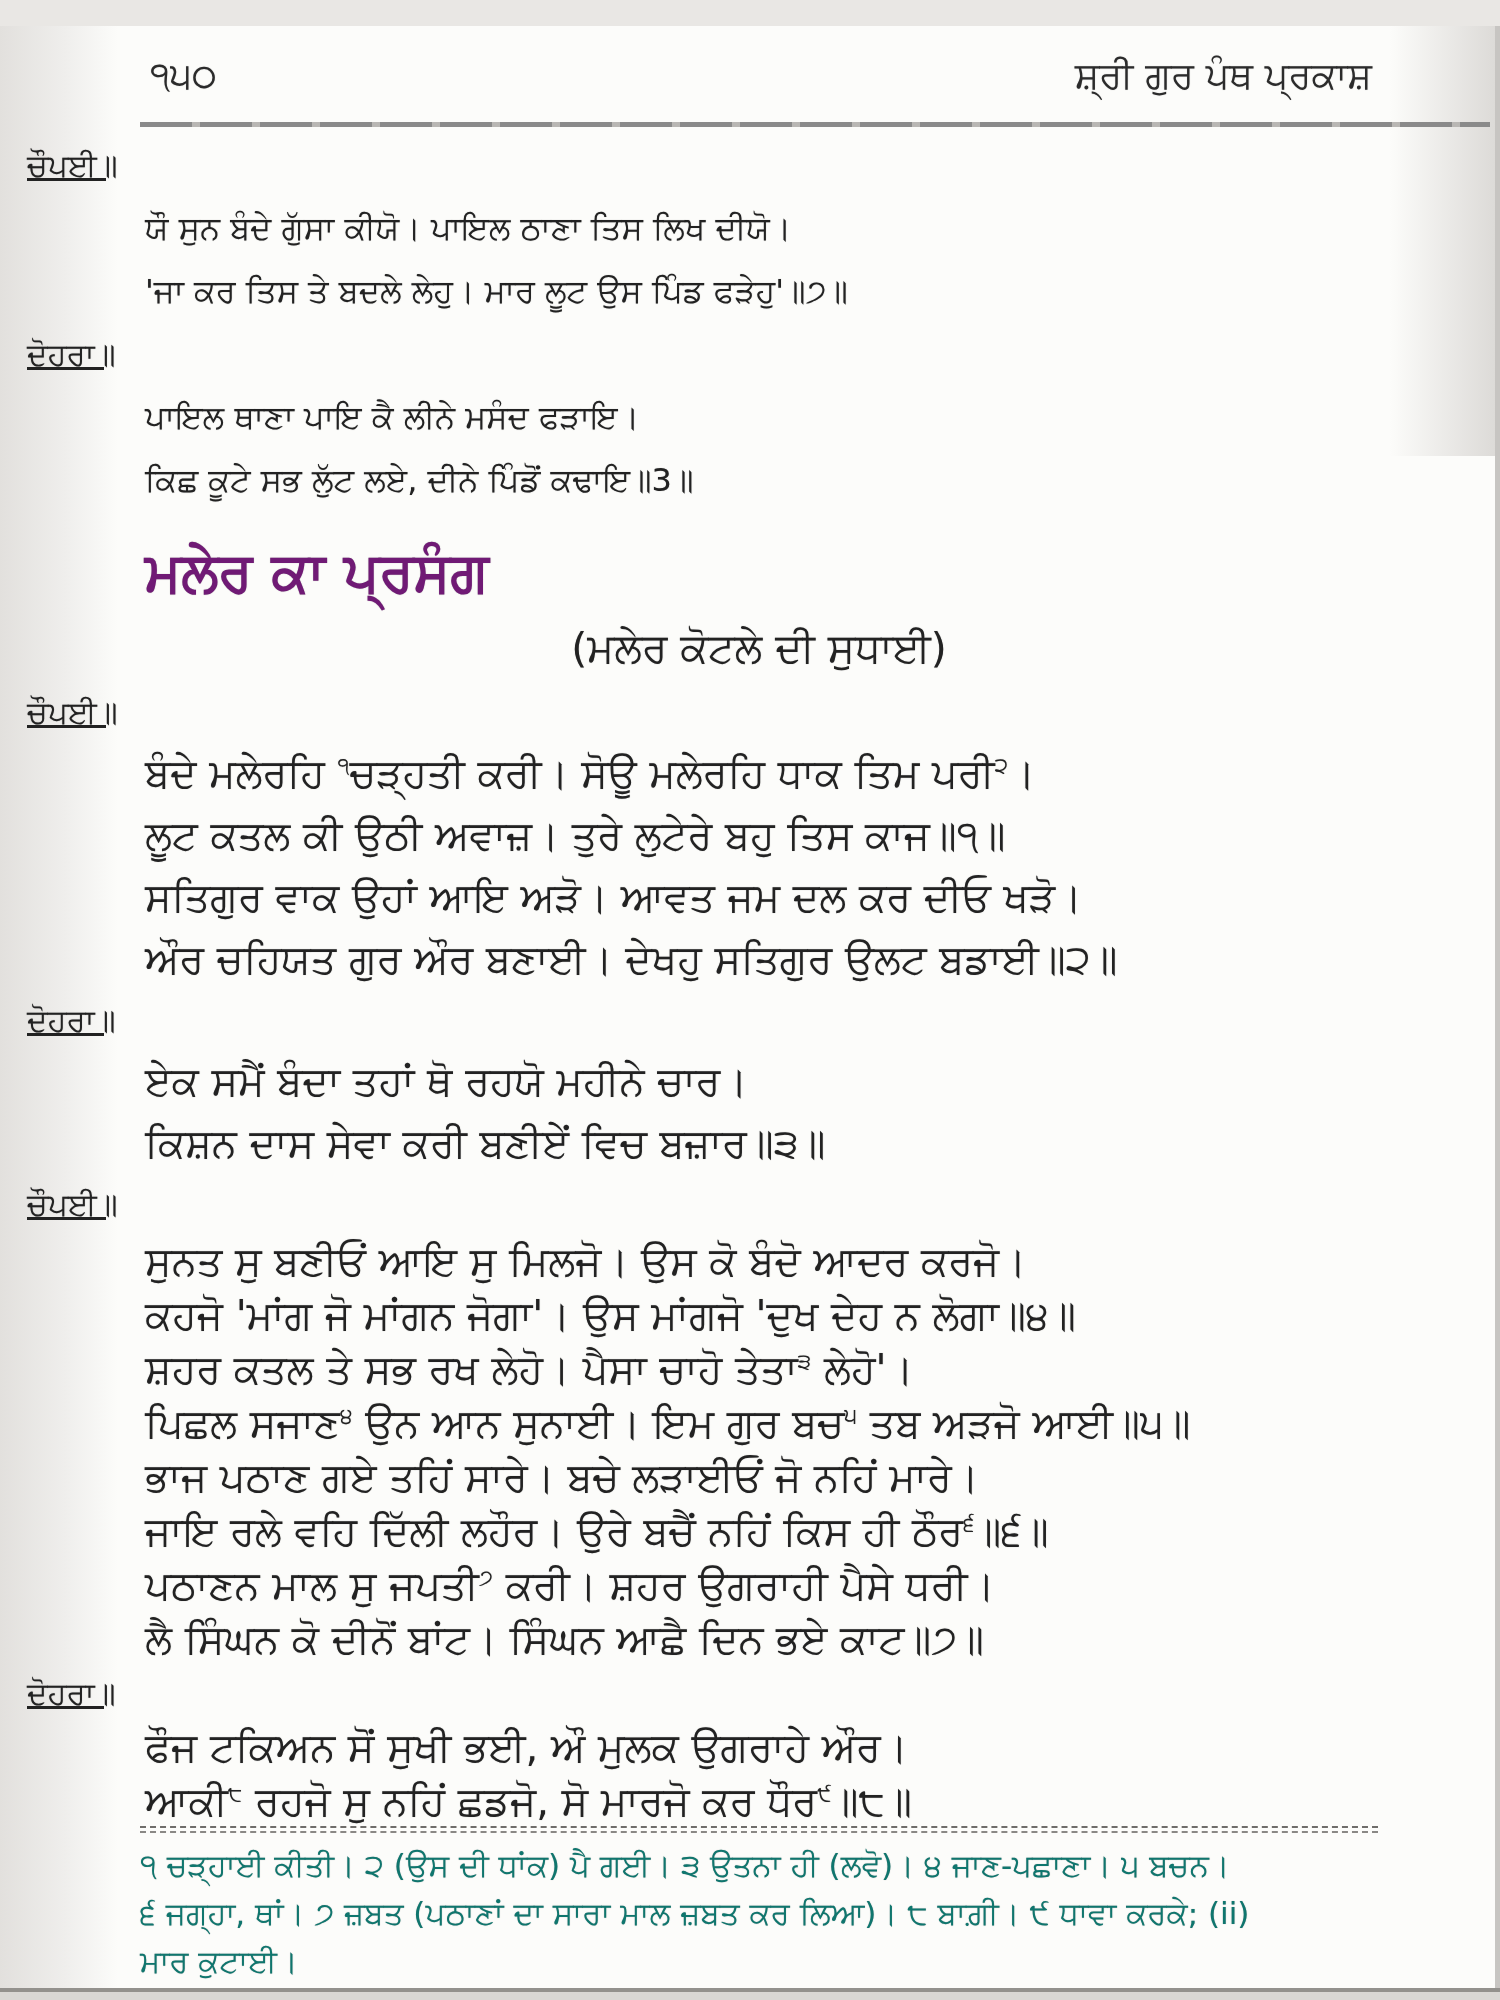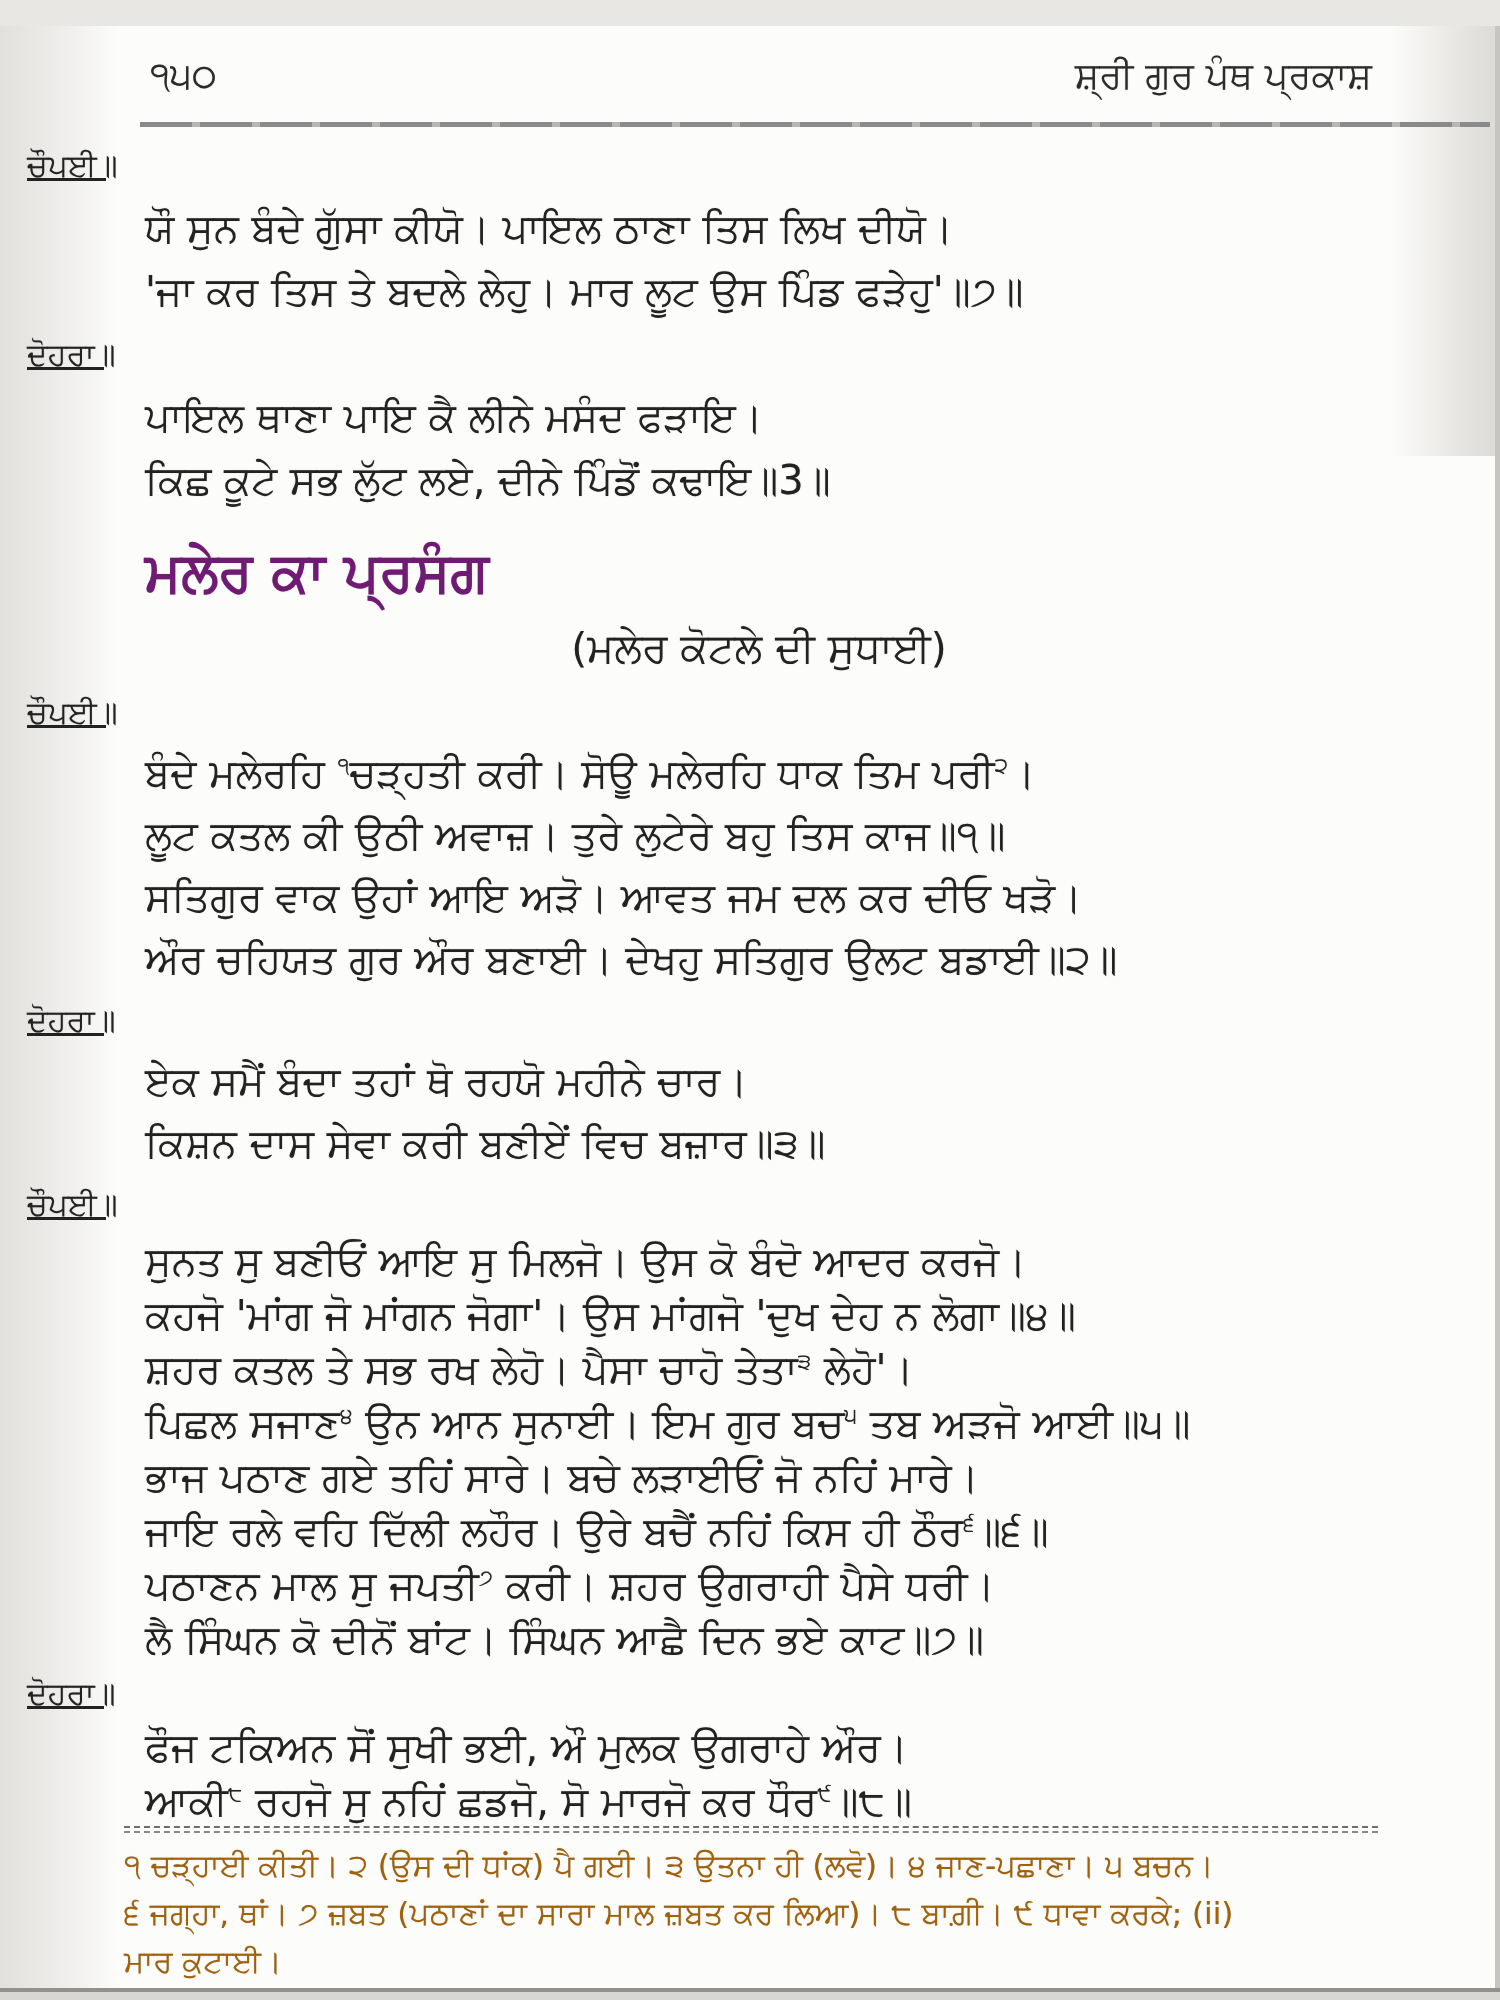--- a/index.html
+++ b/index.html
@@ -19,32 +19,32 @@
   .edge-bottom-line{position:absolute;left:0;bottom:8px;width:100%;height:4px;background:#93918d;}
 
   .header{position:absolute;top:28px;left:150px;right:128px;
     display:flex;justify-content:space-between;align-items:flex-end;
     font-size:37px;color:#2b2b2b;text-shadow:0 0 1px rgba(40,40,40,.35);}
   .rule-top{position:absolute;top:96px;left:140px;right:10px;height:5px;
     background:repeating-linear-gradient(90deg,#8a8a8a 0 52px,#b9b7b4 52px 60px);}
 
   .content{position:absolute;top:108px;left:145px;width:1228px;
     color:#222;text-shadow:0 0 1px rgba(35,35,35,.38);}
-  .verse-a{font-size:40px;line-height:63px;white-space:nowrap;}
+  .verse-a{font-size:32px;line-height:63px;white-space:nowrap;}
   .verse-b{font-size:40px;line-height:62px;white-space:nowrap;}
   .verse-c{font-size:40px;line-height:54px;white-space:nowrap;}
   .meter{font-size:31px;position:relative;left:-118px;text-decoration:underline;}
   .meter-a{line-height:63px;}
   .meter-b{line-height:60px;}
   .meter-c{line-height:54px;}
   .section-title{font-size:55px;font-weight:bold;text-align:left;line-height:84px;margin-top:18px;color:#701a75;}
   .section-subtitle{font-size:41px;text-align:center;line-height:68px;}
   sup{font-size:0.55em;vertical-align:super;line-height:0;}
 
-  .footer{position:absolute;left:124px;right:122px;top:1800px;color:#a16207;
+  .footer{position:absolute;left:140px;right:122px;top:1800px;color:#0f766e;
     text-shadow:0 0 1px rgba(35,35,35,.35);}
   .rule-foot{height:3px;border-top:2px solid #6f6d6a;border-bottom:2px solid #8a8885;
     border-top-style:dashed;border-bottom-style:dashed;margin-bottom:8px;}
   .footnote{font-size:31px;line-height:48px;}
 </style>
 </head>
 <body>
 
 <div class="page">
   <div class="edge-left"></div>

